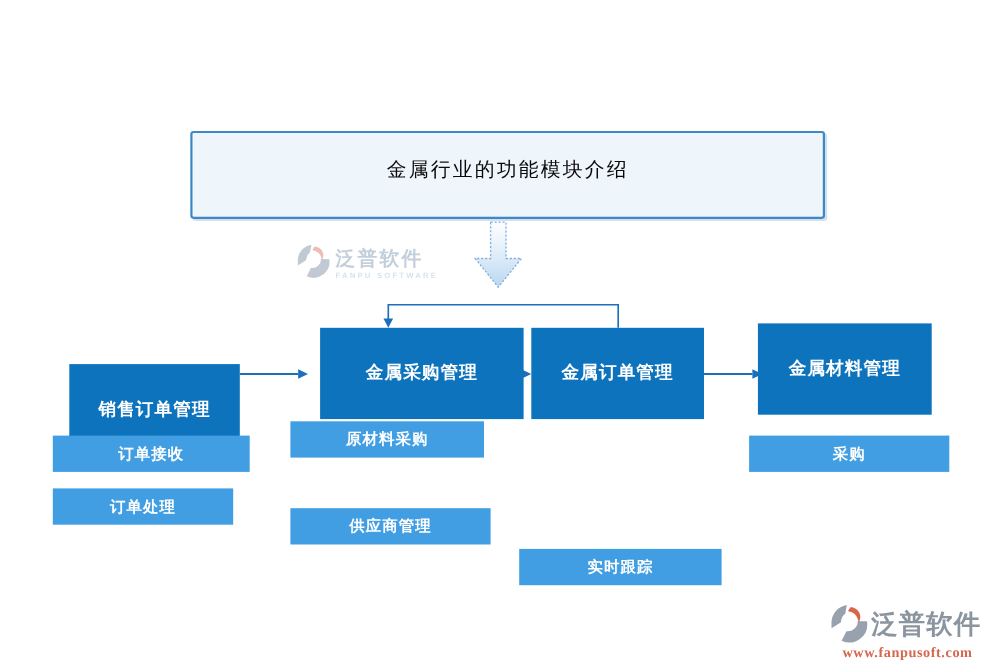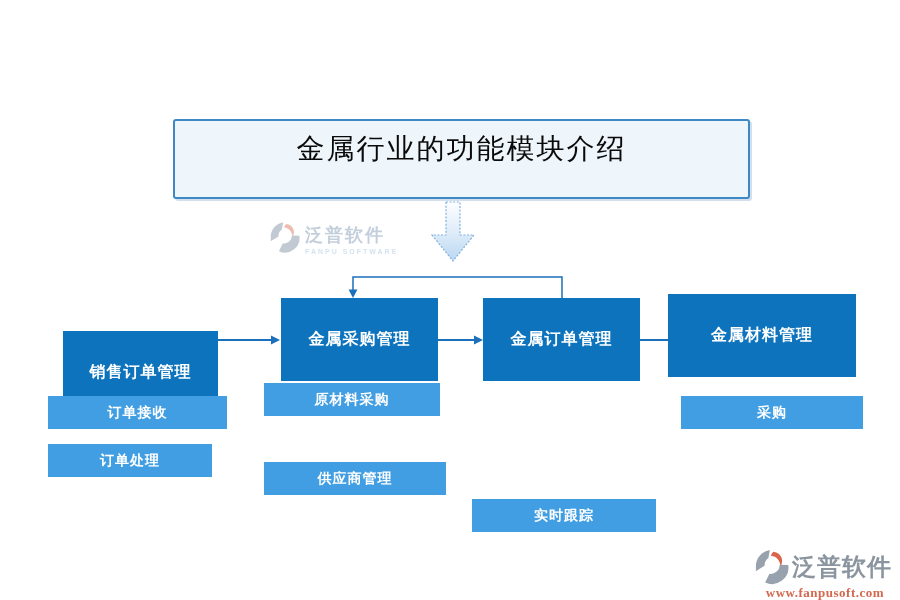--- a/index.html
+++ b/index.html
@@ -8,23 +8,23 @@
     font-family:"Liberation Sans",sans-serif;
   }
   
   .title-box{
     position:absolute;left:173px;top:119px;width:573px;height:76px;
     background:#eef5fb;border:2px solid #3e88c5;border-radius:3px;
     box-shadow:2px 2px 0 rgba(130,165,200,.35);
     text-align:center;
   }
   .title-box .title-text{
-    display:block;margin-top:9px;
+    display:block;margin-top:21px;
     font-family:"Liberation Serif",serif;
-    font-size:28px;color:#0a0a0a;letter-spacing:2px;
+    font-size:18px;color:#0a0a0a;letter-spacing:2px;
   }
   
   .big-arrow{position:absolute;left:430px;top:201px;width:46px;height:62px;}
   
   .connectors{position:absolute;left:0;top:0;width:900px;height:600px;pointer-events:none;}
   
   .module{
     position:absolute;height:83px;background:#0d73bc;color:#ffffff;
     display:flex;align-items:center;justify-content:center;
     font-size:16px;font-weight:bold;letter-spacing:1px;
@@ -97,27 +97,27 @@
       <polygon points="271,335.6 280,340 271,344.4"></polygon>
       <polygon points="474,335.6 483,340 474,344.4"></polygon>
       <polygon points="684,335.6 693,340 684,344.4"></polygon>
       <polygon points="348.6,289.5 357.4,289.5 353,298"></polygon>
     </g>
   </svg>
 
   <div class="module" style="left:63px;top:299px;width:155px;margin-top:32px;">
     <span>销售订单管理</span>
   </div>
-  <div class="module" style="left:281px;top:298px;width:157px;">
+  <div class="module" style="left:291px;top:298px;width:185px;">
     <span>金属采购管理</span>
   </div>
   <div class="module" style="left:483px;top:298px;width:157px;">
     <span>金属订单管理</span>
   </div>
-  <div class="module" style="left:668px;top:294px;width:188px;font-family:Liberation Serif, serif;">
+  <div class="module" style="left:689px;top:294px;width:158px;font-family:Liberation Serif, serif;">
     <span>金属材料管理</span>
   </div>
 
   <div class="submodule" style="left:48px;top:396px;width:179px;">
     <span>订单接收</span>
   </div>
   <div class="submodule" style="left:264px;top:383px;width:176px;">
     <span>原材料采购</span>
   </div>
   <div class="submodule" style="left:681px;top:396px;width:182px;">

